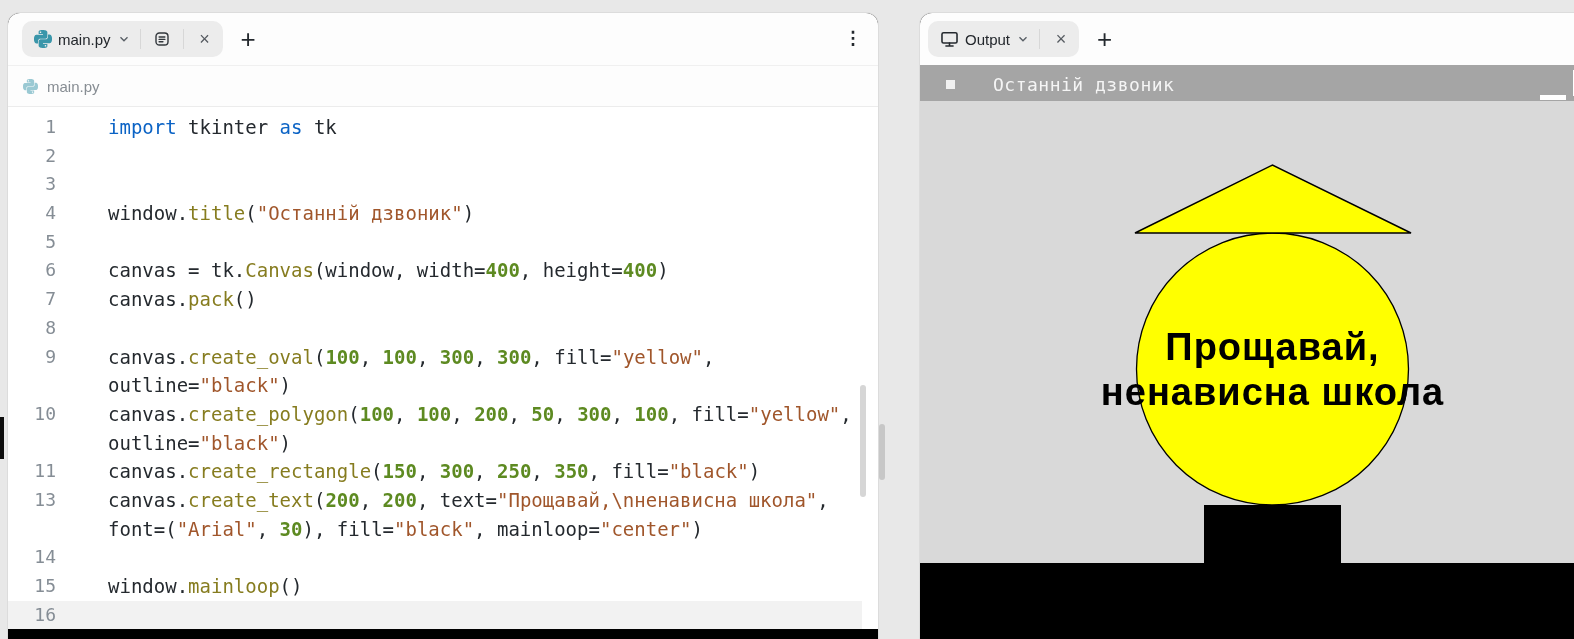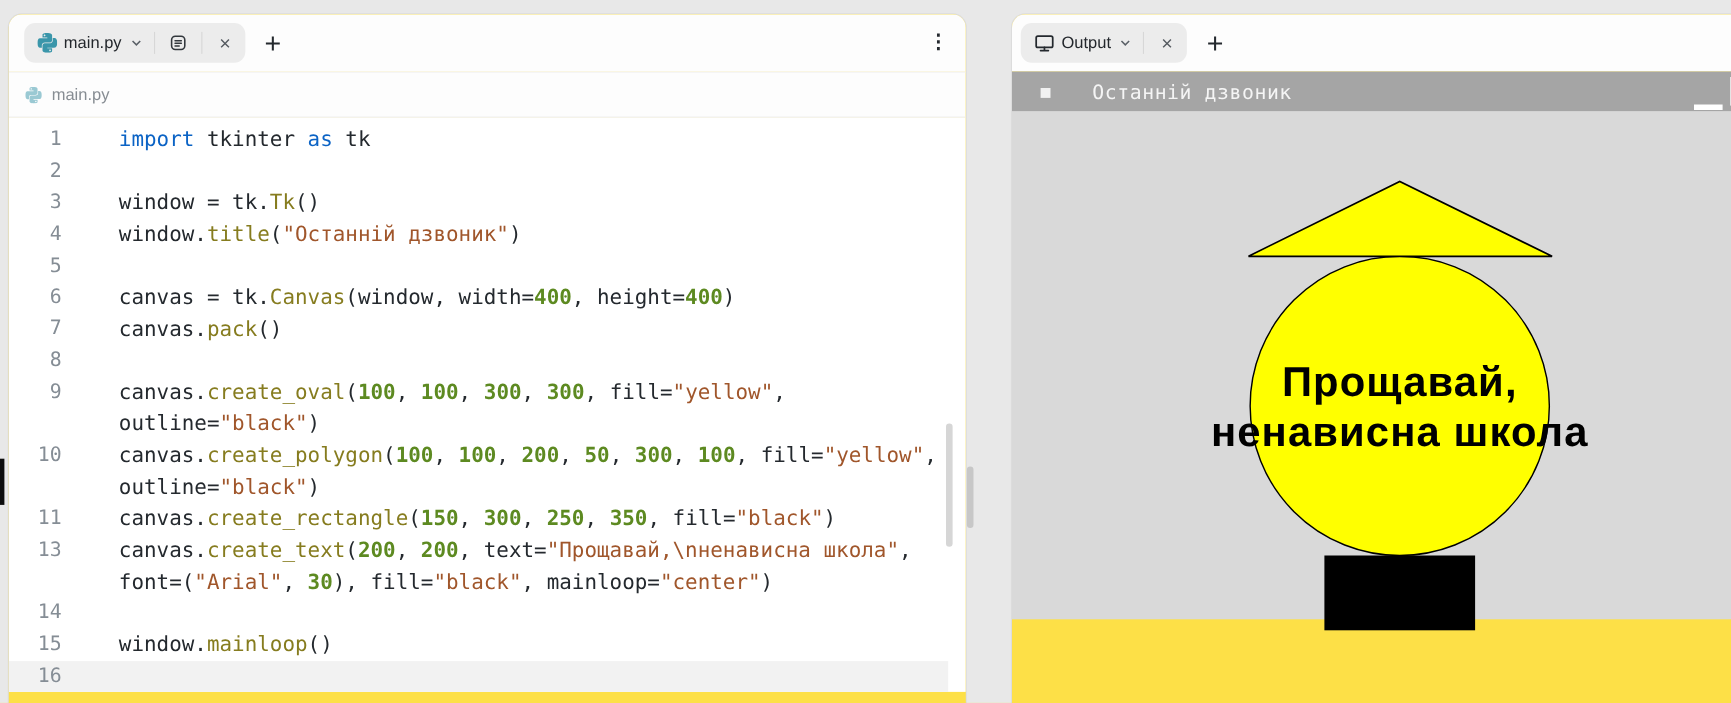--- a/index.html
+++ b/index.html
@@ -2,21 +2,21 @@
 <html><head>
 <meta charset="utf-8">
 <style>
   html,body{margin:0;padding:0;}
   body{
     width:1574px;height:639px;position:relative;overflow:hidden;
     background:#e8e8e8;
     font-family:"Liberation Sans",sans-serif;
     -webkit-font-smoothing:antialiased;
   }
-  .card{position:absolute;background:#fde047;box-shadow:0 0 0 1px rgba(0,0,0,0.05);}
+  .card{position:absolute;background:#000000;box-shadow:0 0 0 1px rgba(0,0,0,0.05);}
   #left-card{left:8px;top:13px;width:870px;height:626px;border-radius:12px 12px 0 0;overflow:hidden;}
   #right-card{left:888px;top:13px;width:686px;height:626px;border-radius:12px 0 0 0;overflow:hidden;margin-left:32px;}
 
   
   .tabbar{height:52px;display:flex;align-items:center;padding-left:14px;position:relative;background:#fdfdfd;}
   .tab-pill{display:flex;align-items:center;background:#ececec;border-radius:10px;height:36px;padding:0 6px 0 12px;gap:6px;}
   .tab-label{font-size:15px;color:#23272c;}
   .tab-sep{width:1px;height:20px;background:#d7d7d7;margin:0 3px;flex:none;}
   .icon-btn{display:flex;align-items:center;justify-content:center;width:24px;height:24px;border-radius:6px;color:#565b61;}
   .x-glyph{font-size:18px;line-height:1;color:#565b61;}
@@ -96,21 +96,21 @@
           <path d="M14.25.18l.9.2.73.26.59.3.45.32.34.34.25.34.16.33.1.3.04.26.02.2-.01.13V8.5l-.05.63-.13.55-.21.46-.26.38-.3.31-.33.25-.35.19-.35.14-.33.1-.3.07-.26.04-.21.02H8.77l-.69.05-.59.14-.5.22-.41.27-.33.32-.27.35-.2.36-.15.37-.1.35-.07.32-.04.27-.02.21v3.06H3.17l-.21-.03-.28-.07-.32-.12-.35-.18-.36-.26-.36-.36-.35-.46-.32-.59-.28-.73-.21-.88-.14-1.05-.05-1.23.06-1.22.16-1.04.24-.87.32-.71.36-.57.4-.44.42-.33.42-.24.4-.16.36-.1.32-.05.24-.01h.16l.06.01h8.16v-.83H6.18l-.01-2.75-.02-.37.05-.34.11-.31.17-.28.25-.26.31-.23.38-.2.44-.18.51-.15.58-.12.64-.1.71-.06.77-.04.84-.02 1.27.05zm-6.3 1.98l-.23.33-.08.41.08.41.23.34.33.22.41.09.41-.09.33-.22.23-.34.08-.41-.08-.41-.23-.33-.33-.22-.41-.09-.41.09zm13.09 3.95l.28.06.32.12.35.18.36.27.36.35.35.47.32.59.28.73.21.88.14 1.04.05 1.23-.06 1.23-.16 1.04-.24.86-.32.71-.36.57-.4.45-.42.33-.42.24-.4.16-.36.09-.32.05-.24.02-.16-.01h-8.22v.82h5.84l.01 2.76.02.36-.05.34-.11.31-.17.29-.25.25-.31.24-.38.2-.44.17-.51.15-.58.13-.64.09-.71.07-.77.04-.84.01-1.27-.04-1.07-.14-.9-.2-.73-.25-.59-.3-.45-.33-.34-.34-.25-.34-.16-.33-.1-.3-.04-.25-.02-.2.01-.13v-5.34l.05-.64.13-.54.21-.46.26-.38.3-.32.33-.24.35-.2.35-.14.33-.1.3-.06.26-.04.21-.02.13-.01h5.84l.69-.05.59-.14.5-.21.41-.28.33-.32.27-.35.2-.36.15-.36.1-.35.07-.32.04-.28.02-.21V6.07h2.09l.14.01zm-6.47 14.25l-.23.33-.08.41.08.41.23.33.33.23.41.08.41-.08.33-.23.23-.33.08-.41-.08-.41-.23-.33-.33-.23-.41-.08-.41.08z"></path>
         </svg>
     </span>
     <span class="bc-label">main.py</span>
   </div>
 
   <div class="editor">
     <div>
         <div class="row"><span class="ln">1</span><span class="code"><span class="tok-kw">import</span><span class="tok-pl"> tkinter </span><span class="tok-kw">as</span><span class="tok-pl"> tk</span></span></div>
         <div class="row"><span class="ln">2</span><span class="code"></span></div>
-        <div class="row"><span class="ln">3</span><span class="code"><span class="tok-pl">window = tk.</span><span class="tok-meth">Tk</span><span class="tok-pl">()</span></span></div>
+        <div class="row"><span class="ln">3</span></div>
         <div class="row"><span class="ln">4</span><span class="code"><span class="tok-pl">window.</span><span class="tok-meth">title</span><span class="tok-pl">(</span><span class="tok-str">"Останній дзвоник"</span><span class="tok-pl">)</span></span></div>
         <div class="row"><span class="ln">5</span><span class="code"></span></div>
         <div class="row"><span class="ln">6</span><span class="code"><span class="tok-pl">canvas = tk.</span><span class="tok-meth">Canvas</span><span class="tok-pl">(window, width=</span><span class="tok-num">400</span><span class="tok-pl">, height=</span><span class="tok-num">400</span><span class="tok-pl">)</span></span></div>
         <div class="row"><span class="ln">7</span><span class="code"><span class="tok-pl">canvas.</span><span class="tok-meth">pack</span><span class="tok-pl">()</span></span></div>
         <div class="row"><span class="ln">8</span><span class="code"></span></div>
         <div class="row"><span class="ln">9</span><span class="code"><span class="tok-pl">canvas.</span><span class="tok-meth">create_oval</span><span class="tok-pl">(</span><span class="tok-num">100</span><span class="tok-pl">, </span><span class="tok-num">100</span><span class="tok-pl">, </span><span class="tok-num">300</span><span class="tok-pl">, </span><span class="tok-num">300</span><span class="tok-pl">, fill=</span><span class="tok-str">"yellow"</span><span class="tok-pl">,</span></span></div>
         <div class="row"><span class="ln"></span><span class="code"><span class="tok-pl">outline=</span><span class="tok-str">"black"</span><span class="tok-pl">)</span></span></div>
         <div class="row"><span class="ln">10</span><span class="code"><span class="tok-pl">canvas.</span><span class="tok-meth">create_polygon</span><span class="tok-pl">(</span><span class="tok-num">100</span><span class="tok-pl">, </span><span class="tok-num">100</span><span class="tok-pl">, </span><span class="tok-num">200</span><span class="tok-pl">, </span><span class="tok-num">50</span><span class="tok-pl">, </span><span class="tok-num">300</span><span class="tok-pl">, </span><span class="tok-num">100</span><span class="tok-pl">, fill=</span><span class="tok-str">"yellow"</span><span class="tok-pl">,</span></span></div>
         <div class="row"><span class="ln"></span><span class="code"><span class="tok-pl">outline=</span><span class="tok-str">"black"</span><span class="tok-pl">)</span></span></div>
         <div class="row"><span class="ln">11</span><span class="code"><span class="tok-pl">canvas.</span><span class="tok-meth">create_rectangle</span><span class="tok-pl">(</span><span class="tok-num">150</span><span class="tok-pl">, </span><span class="tok-num">300</span><span class="tok-pl">, </span><span class="tok-num">250</span><span class="tok-pl">, </span><span class="tok-num">350</span><span class="tok-pl">, fill=</span><span class="tok-str">"black"</span><span class="tok-pl">)</span></span></div>

